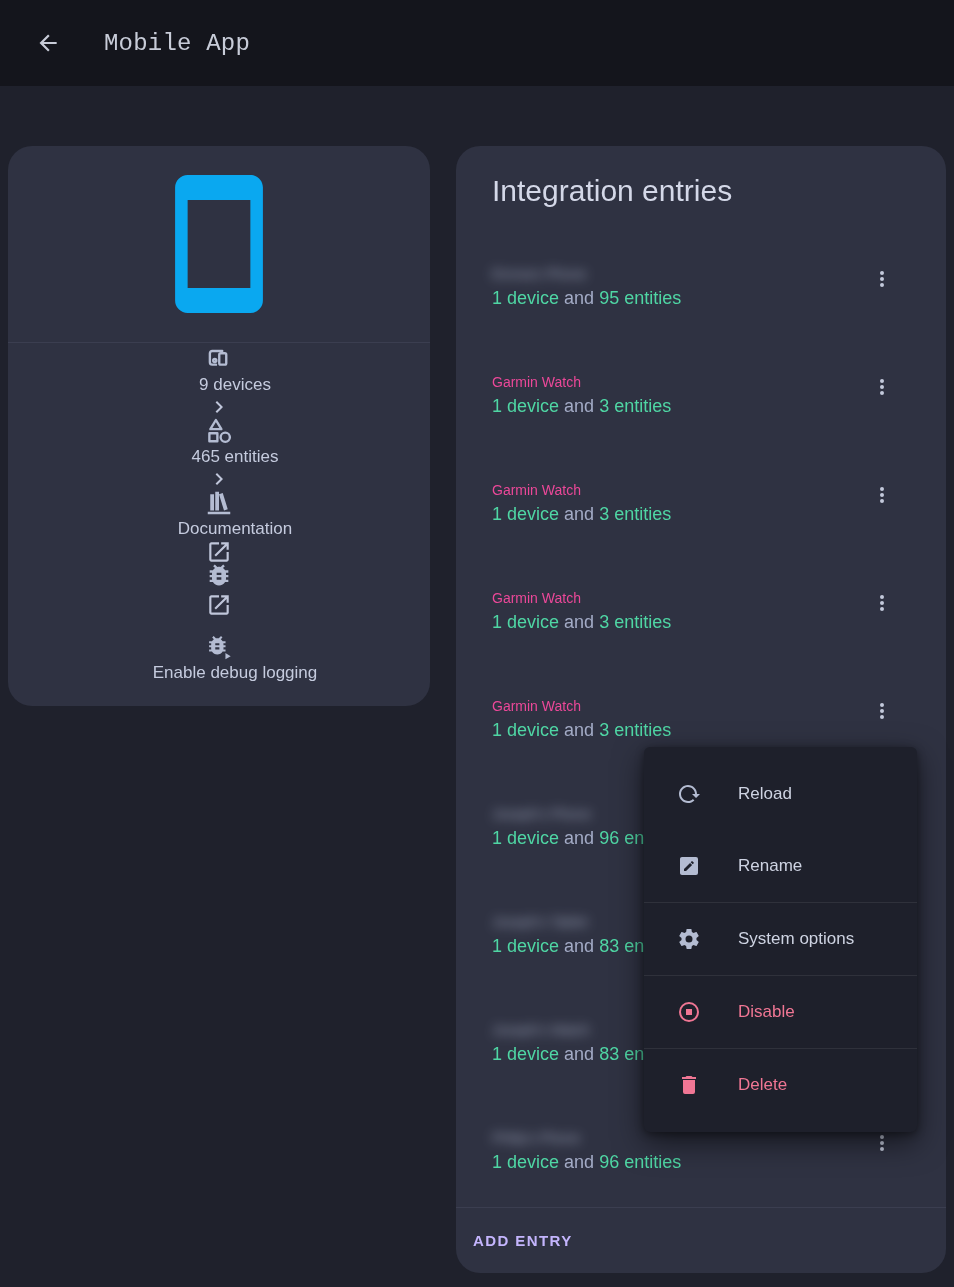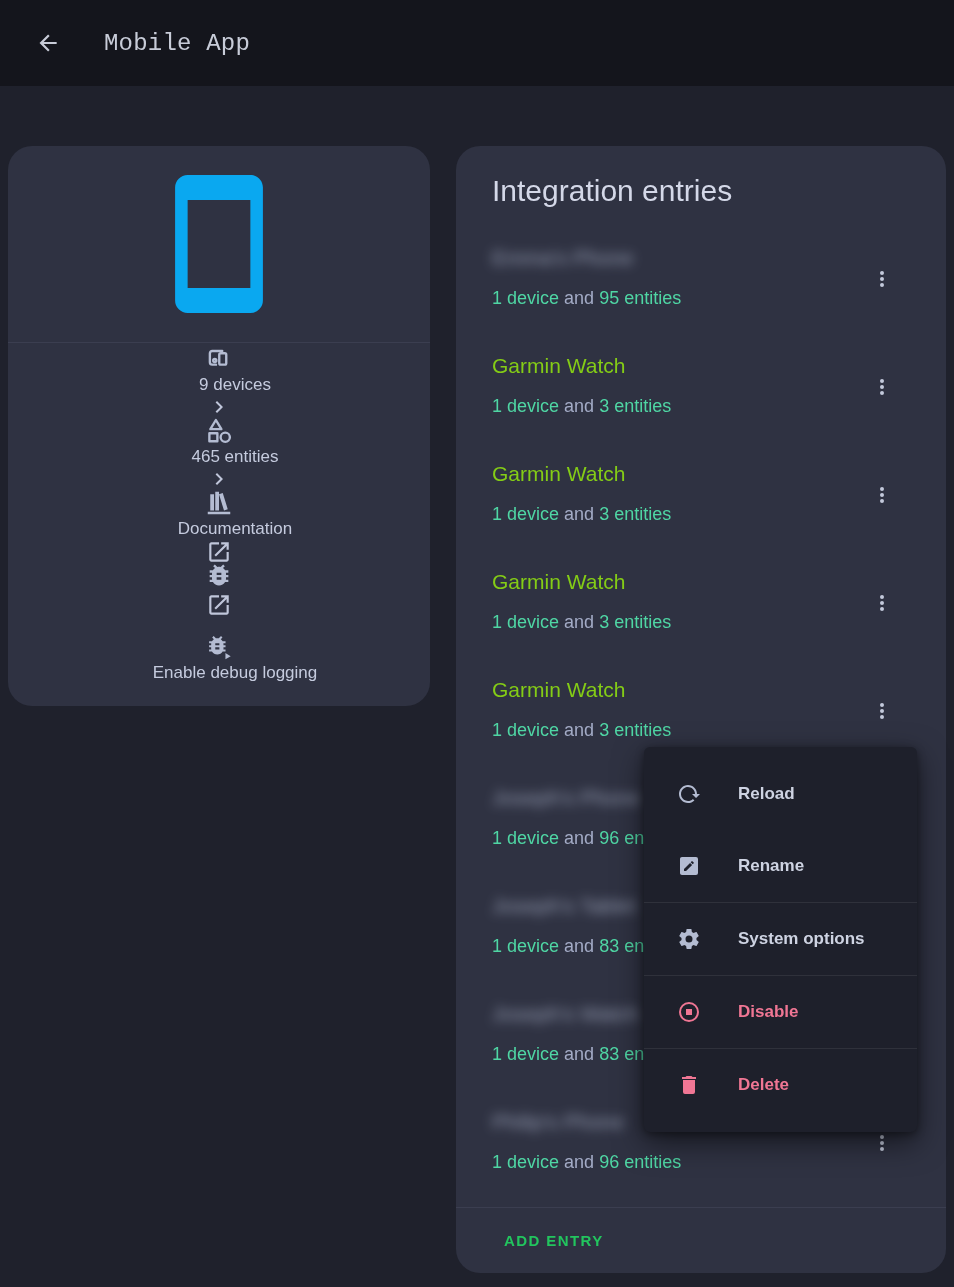--- a/index.html
+++ b/index.html
@@ -56,21 +56,21 @@
 
   
   .entries-title {
     padding:28px 36px 0 36px; font-size:30px; color:#d4d8e8; font-weight:400;
   }
   .entry-list { position:absolute; left:0; top:96px; width:100%; }
   .entry {
     position:absolute; left:0; width:100%; height:108px;
   }
   .entry .entry-name {
-    position:absolute; left:36px; top:4px; font-size:21px; color:#84cc16;
+    position:absolute; left:36px; top:24px; font-size:14px; color:#ec4899;
     white-space:nowrap;
   }
   .entry .entry-name.redacted {
     filter:blur(6px); color:#9aa2b8; opacity:.95;
   }
   .entry .entry-sub {
     position:absolute; left:36px; top:46px; font-size:18px; white-space:nowrap;
   }
   .green { color:#4fd6a4; }
   .and-word { color:#a3abc6; }
@@ -78,34 +78,33 @@
     position:absolute; right:49px; top:22px; width:30px; height:30px;
     display:flex; align-items:center; justify-content:center;
     color:#c3c9db; cursor:pointer; border-radius:50%;
   }
   .entries-footer {
     position:absolute; left:0; bottom:0; width:100%; height:66px;
     border-top:1px solid #3b3e50;
     display:flex; align-items:center;
   }
   .add-entry-btn {
-    margin-left:48px; color:#22c55e; font-size:15px; font-weight:700;
+    margin-left:17px; color:#c4b5fd; font-size:15px; font-weight:700;
     letter-spacing:1.4px; cursor:pointer;
   }
   
   .context-menu {
     position:absolute; left:644px; top:747px; width:273px;
     background:#1e202b; border-radius:6px; z-index:10;
     box-shadow:0 10px 30px rgba(0,0,0,.55), 0 2px 8px rgba(0,0,0,.4);
     padding:11px 0;
   }
   .menu-item {
     height:72px; display:flex; align-items:center; padding:0 24px 0 33px;
     cursor:pointer;
-    font-weight:bold;
   }
   .menu-item .menu-icon {
     width:24px; height:24px; color:#b4bcd2; flex:0 0 24px;
   }
   .menu-item .menu-label { margin-left:37px; font-size:17px; color:#ced3e2; }
   .menu-item.danger .menu-icon, .menu-item.danger .menu-label { color:#f07694; }
   .menu-divider { height:1px; background:rgba(255,255,255,.08); margin:0; }
 </style>
 </head>
 <body>

